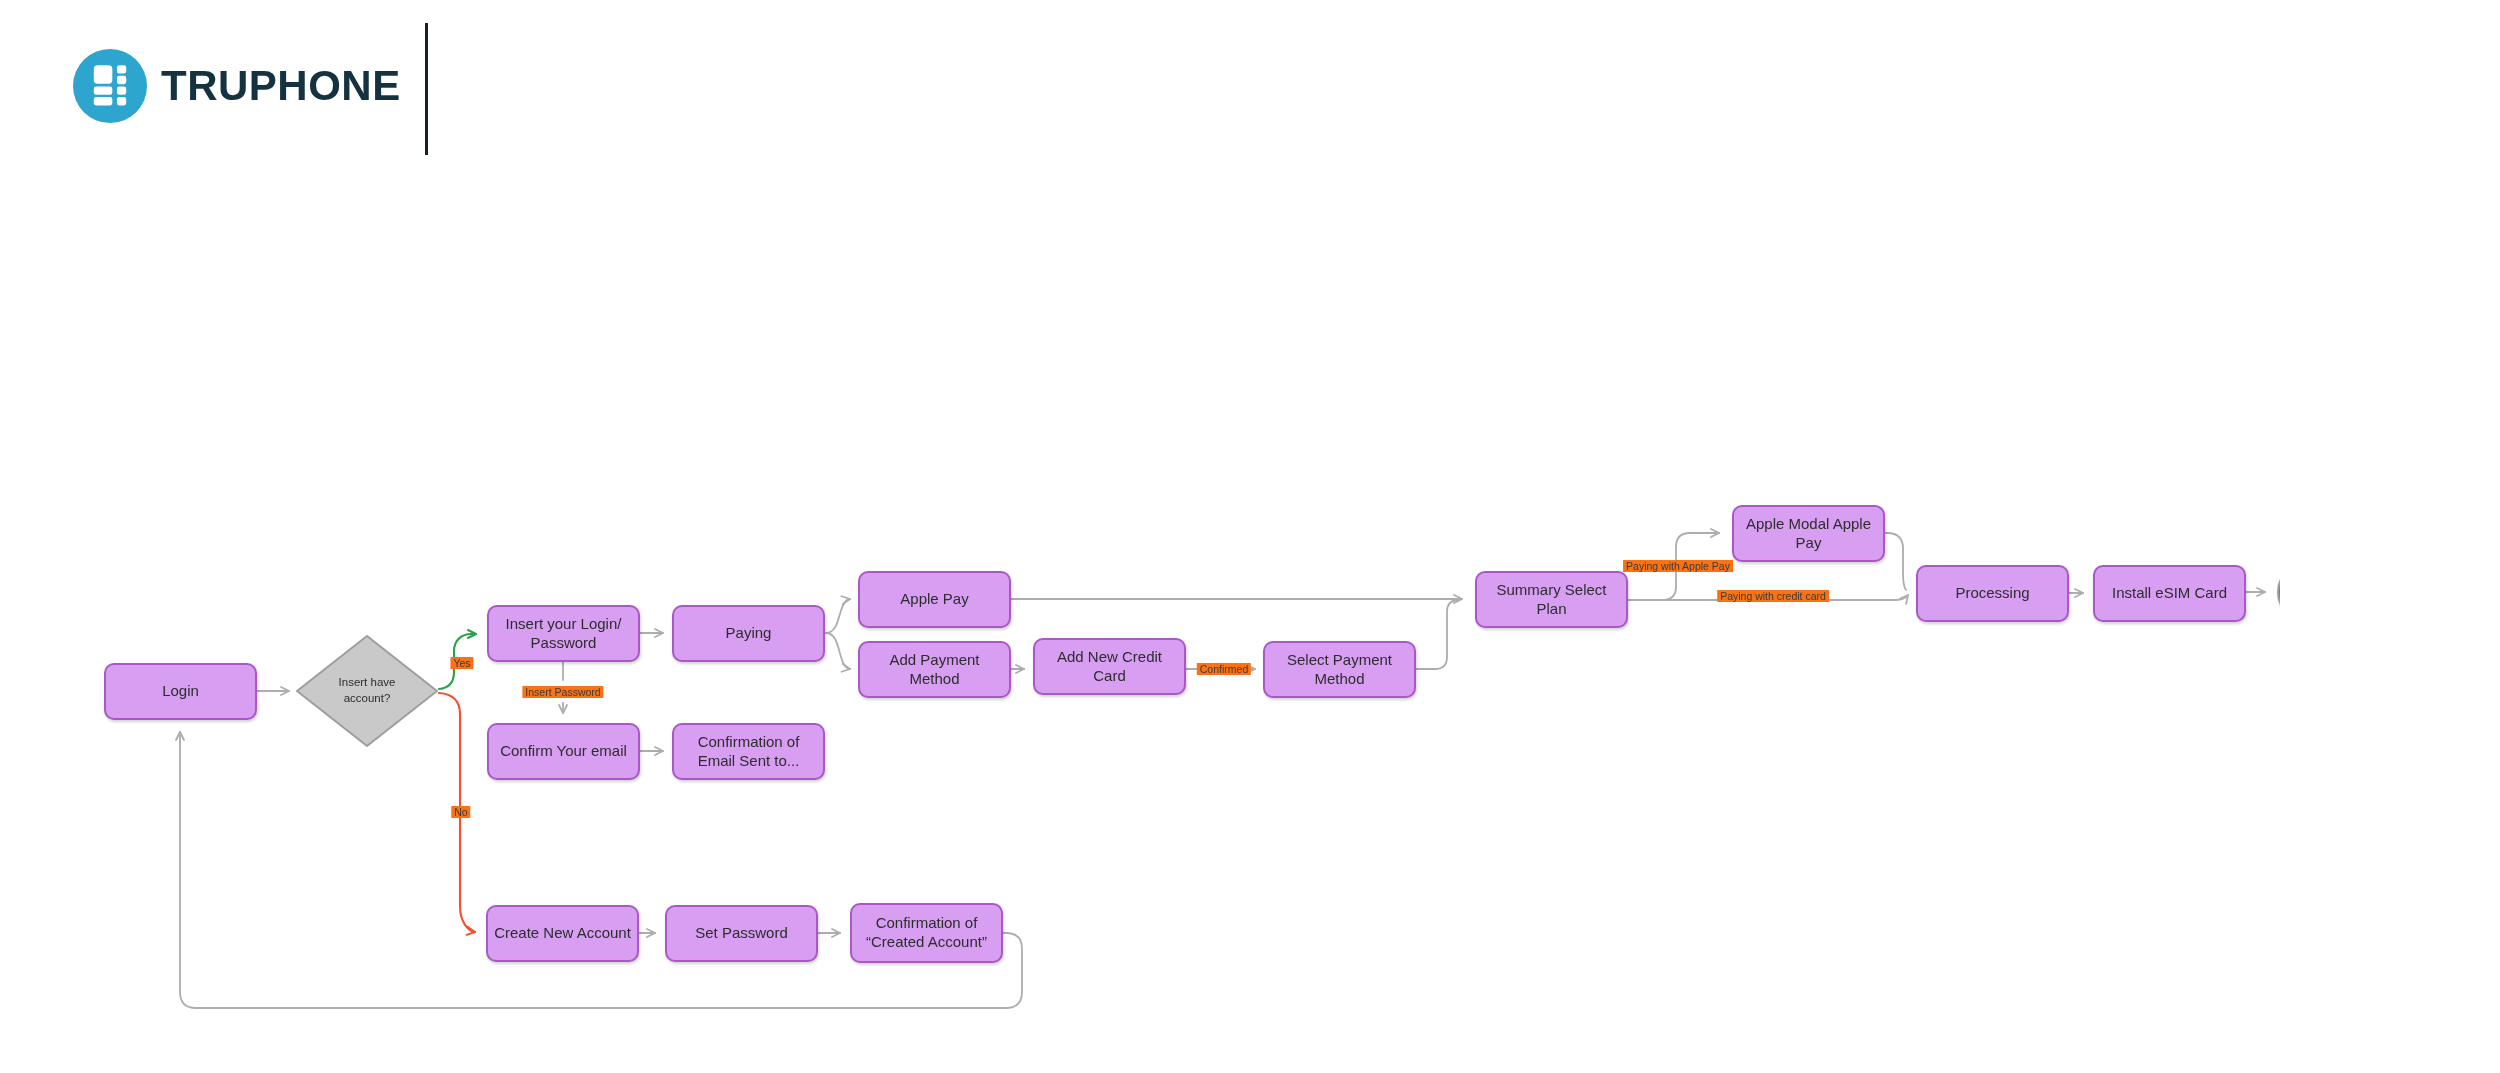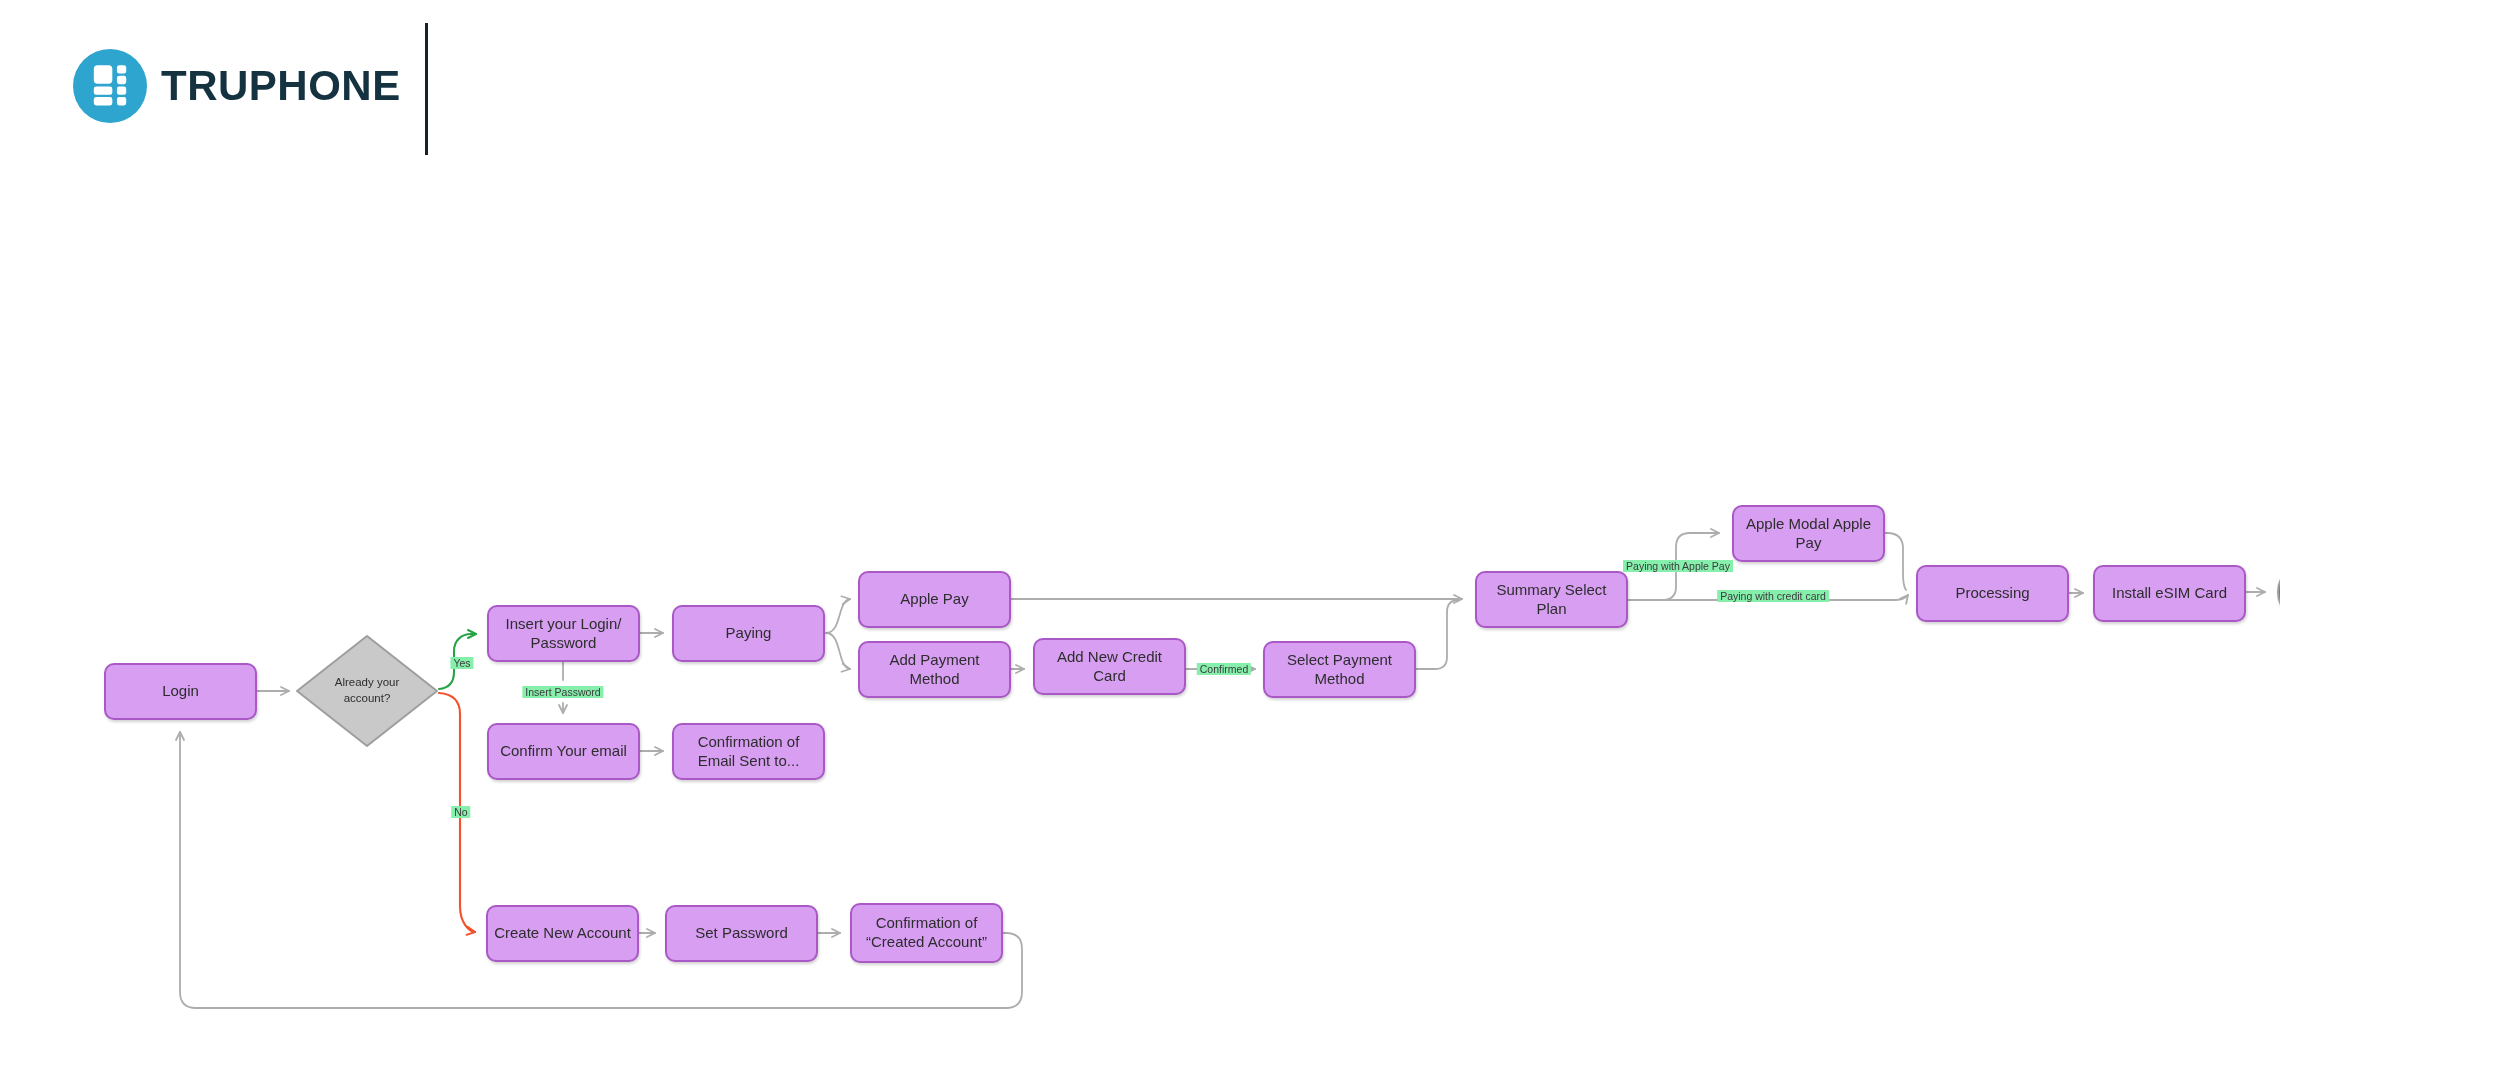--- a/index.html
+++ b/index.html
@@ -22,21 +22,21 @@
         font-size:15px;line-height:1.25;color:#2D2D2D;white-space:pre-line;
         padding:2px 4px;box-shadow:1px 2px 3px rgba(0,0,0,0.18);}
   .node.terminal{background:#8b5cf6;border-color:#9E9E9E;border-radius:31px;height:60px;}
   .node.tall{height:60px;}
   .dlabel{position:absolute;left:307px;top:667px;width:120px;height:48px;
           display:flex;align-items:center;justify-content:center;text-align:center;
           font-size:11.5px;line-height:1.35;color:#2D2D2D;white-space:pre-line;}
 
   
   .edge-label{position:absolute;transform:translate(-50%,-50%);font-size:10.5px;
-              color:#3B3B3B;background:#86efac;padding:0 3px;white-space:nowrap;}
+              color:#3B3B3B;background:#f97316;padding:0 3px;white-space:nowrap;}
 
   svg.wires{position:absolute;left:0;top:0;pointer-events:none;}
 </style>
 </head>
 <body>
 
 <div class="canvas">
 
   <div class="logo">
     <svg width="74" height="74" viewBox="0 0 32 32">
@@ -90,21 +90,21 @@
       <path d="M1003,933 H1006 Q1022,933 1022,949 V992 Q1022,1008 1006,1008 H196 Q180,1008 180,992 V732" marker-end="url(#arr)"></path>
     </g>
 
     <path fill="none" stroke="#29A347" stroke-width="2.1" stroke-linecap="round" d="M439,689 C450,688 454,682 454,672 V651 C454,640 462,634 471,634 H476" marker-end="url(#arrg)"></path>
     <path fill="none" stroke="#F4512C" stroke-width="2.1" stroke-linecap="round" d="M439,693 C454,694 460,702 460,714 V906 C460,922 468,931 475,932" marker-end="url(#arrr)"></path>
 
     <polygon points="297,691 367,636 437,691 367,746" fill="#C9C9C9" stroke="#9E9E9E" stroke-width="2" stroke-linejoin="round"></polygon>
   </svg>
 
   <div class="node" style="left:104px;top:663px">Login</div>
-  <div class="dlabel">Already your
+  <div class="dlabel">Insert have
 account?</div>
   <div class="node" style="left:487px;top:605px">Insert your Login/
 Password</div>
   <div class="node" style="left:672px;top:605px">Paying</div>
   <div class="node" style="left:858px;top:571px">Apple Pay</div>
   <div class="node" style="left:858px;top:641px">Add Payment Method</div>
   <div class="node" style="left:1033px;top:638px">Add New Credit Card</div>
   <div class="node" style="left:1263px;top:641px">Select Payment
 Method</div>
   <div class="node" style="left:1475px;top:571px">Summary Select Plan</div>

